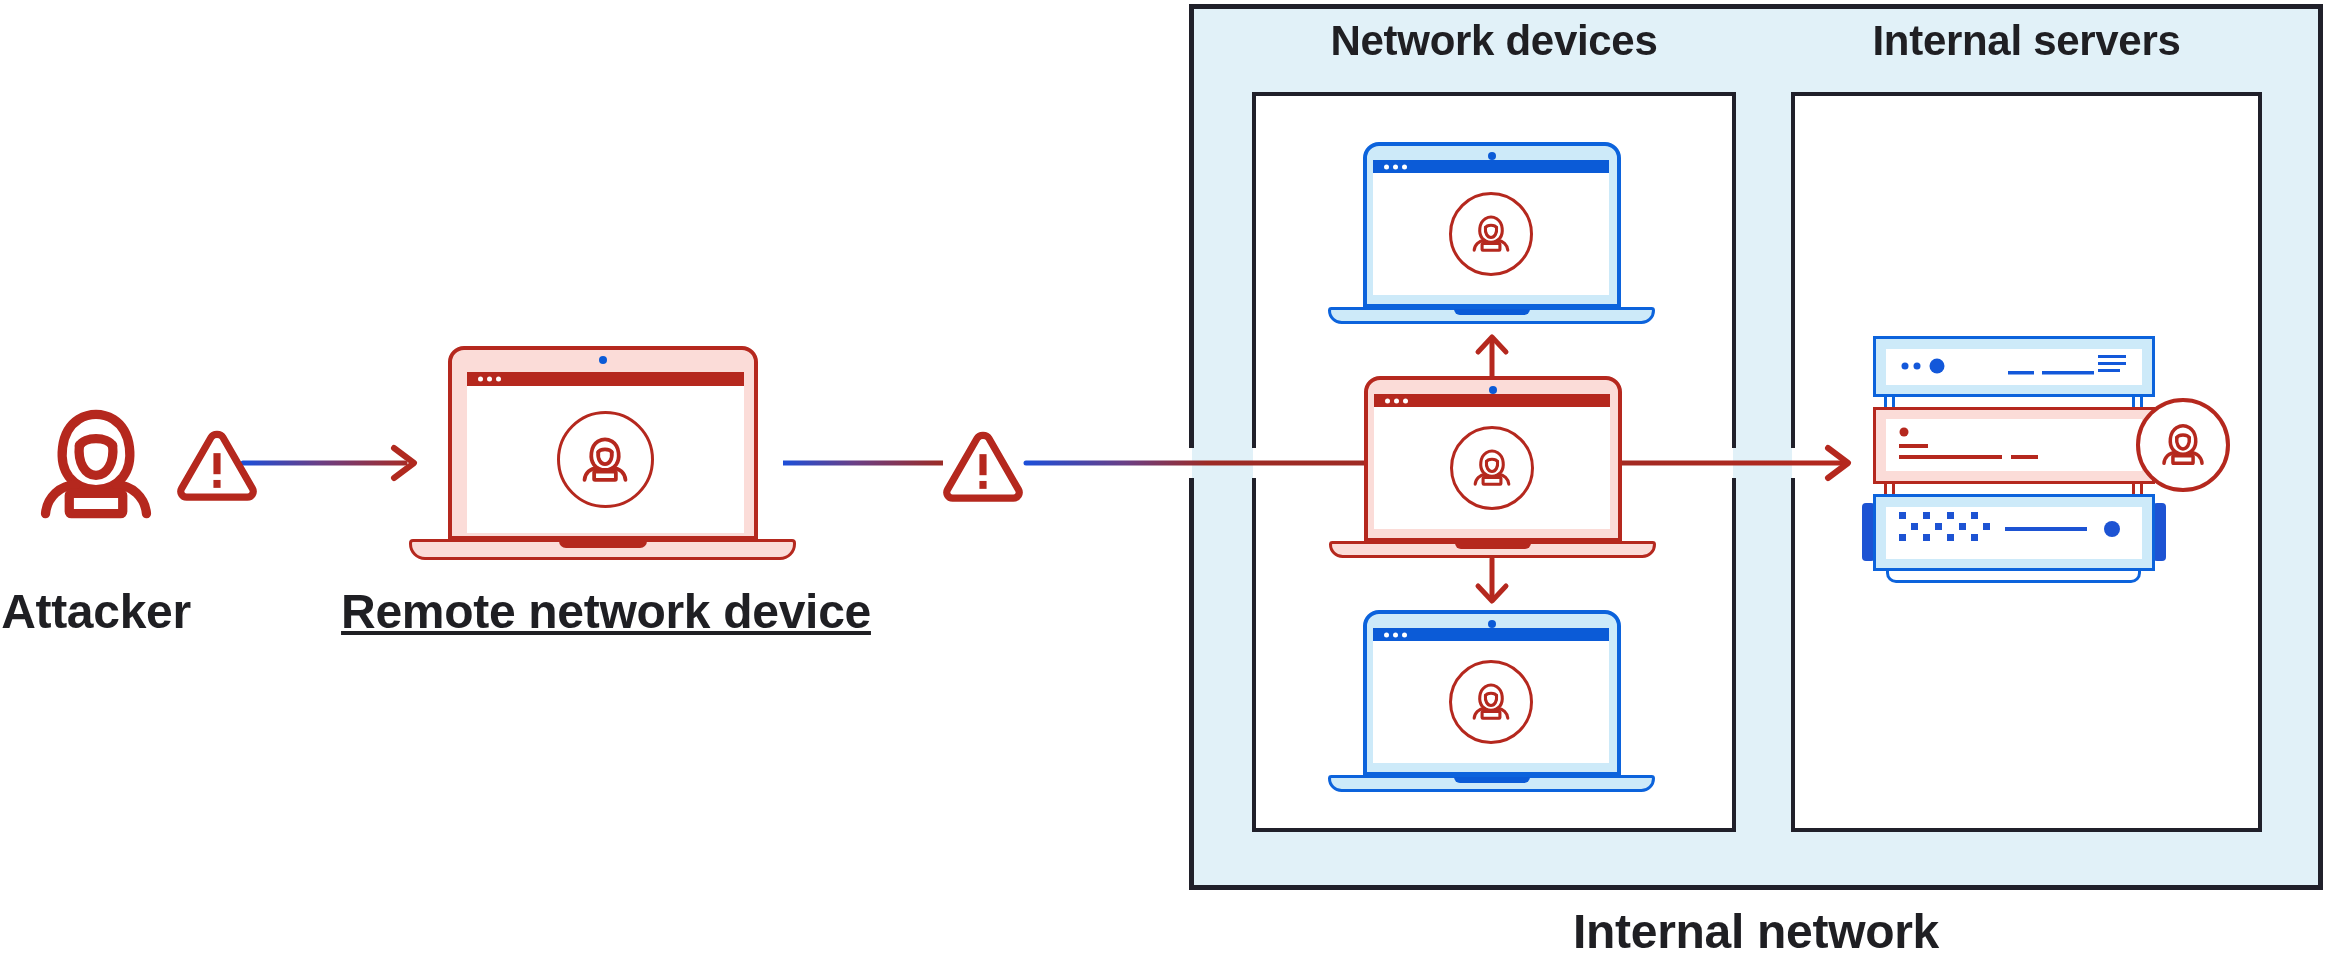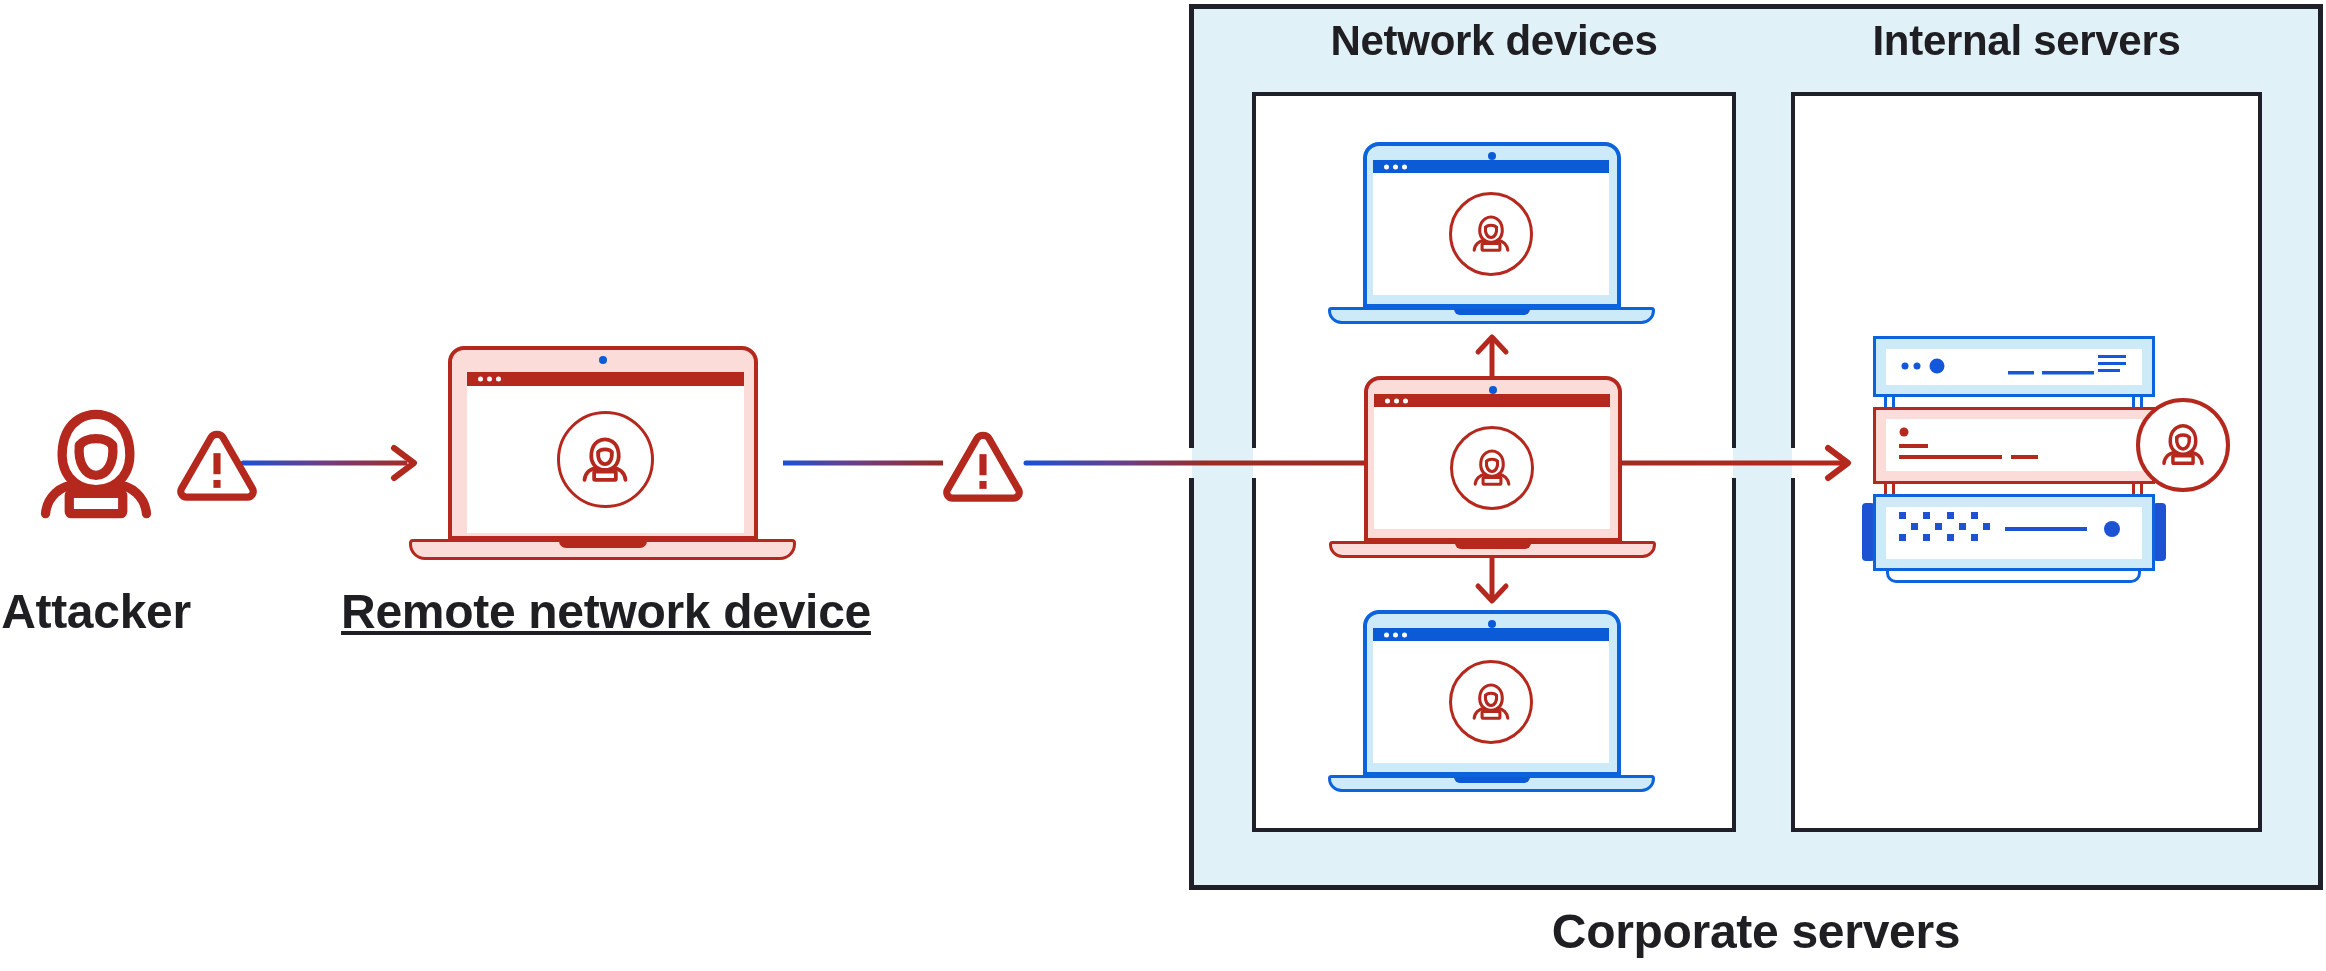--- a/index.html
+++ b/index.html
@@ -331,15 +331,15 @@
   </div>
 
   <div class="badge b-server">
     <svg width="52" height="52" viewBox="0 0 64 64">
         <use href="#hacker-sym"></use>
       </svg>
   </div>
 
   <div class="abs fig-label lbl-attacker">Attacker</div>
   <div class="abs fig-label lbl-remote">Remote network device</div>
-  <div class="abs fig-label lbl-corp">Corporate servers</div>
+  <div class="abs fig-label lbl-corp">Internal network</div>
 
 </div>
 
 </body></html>

